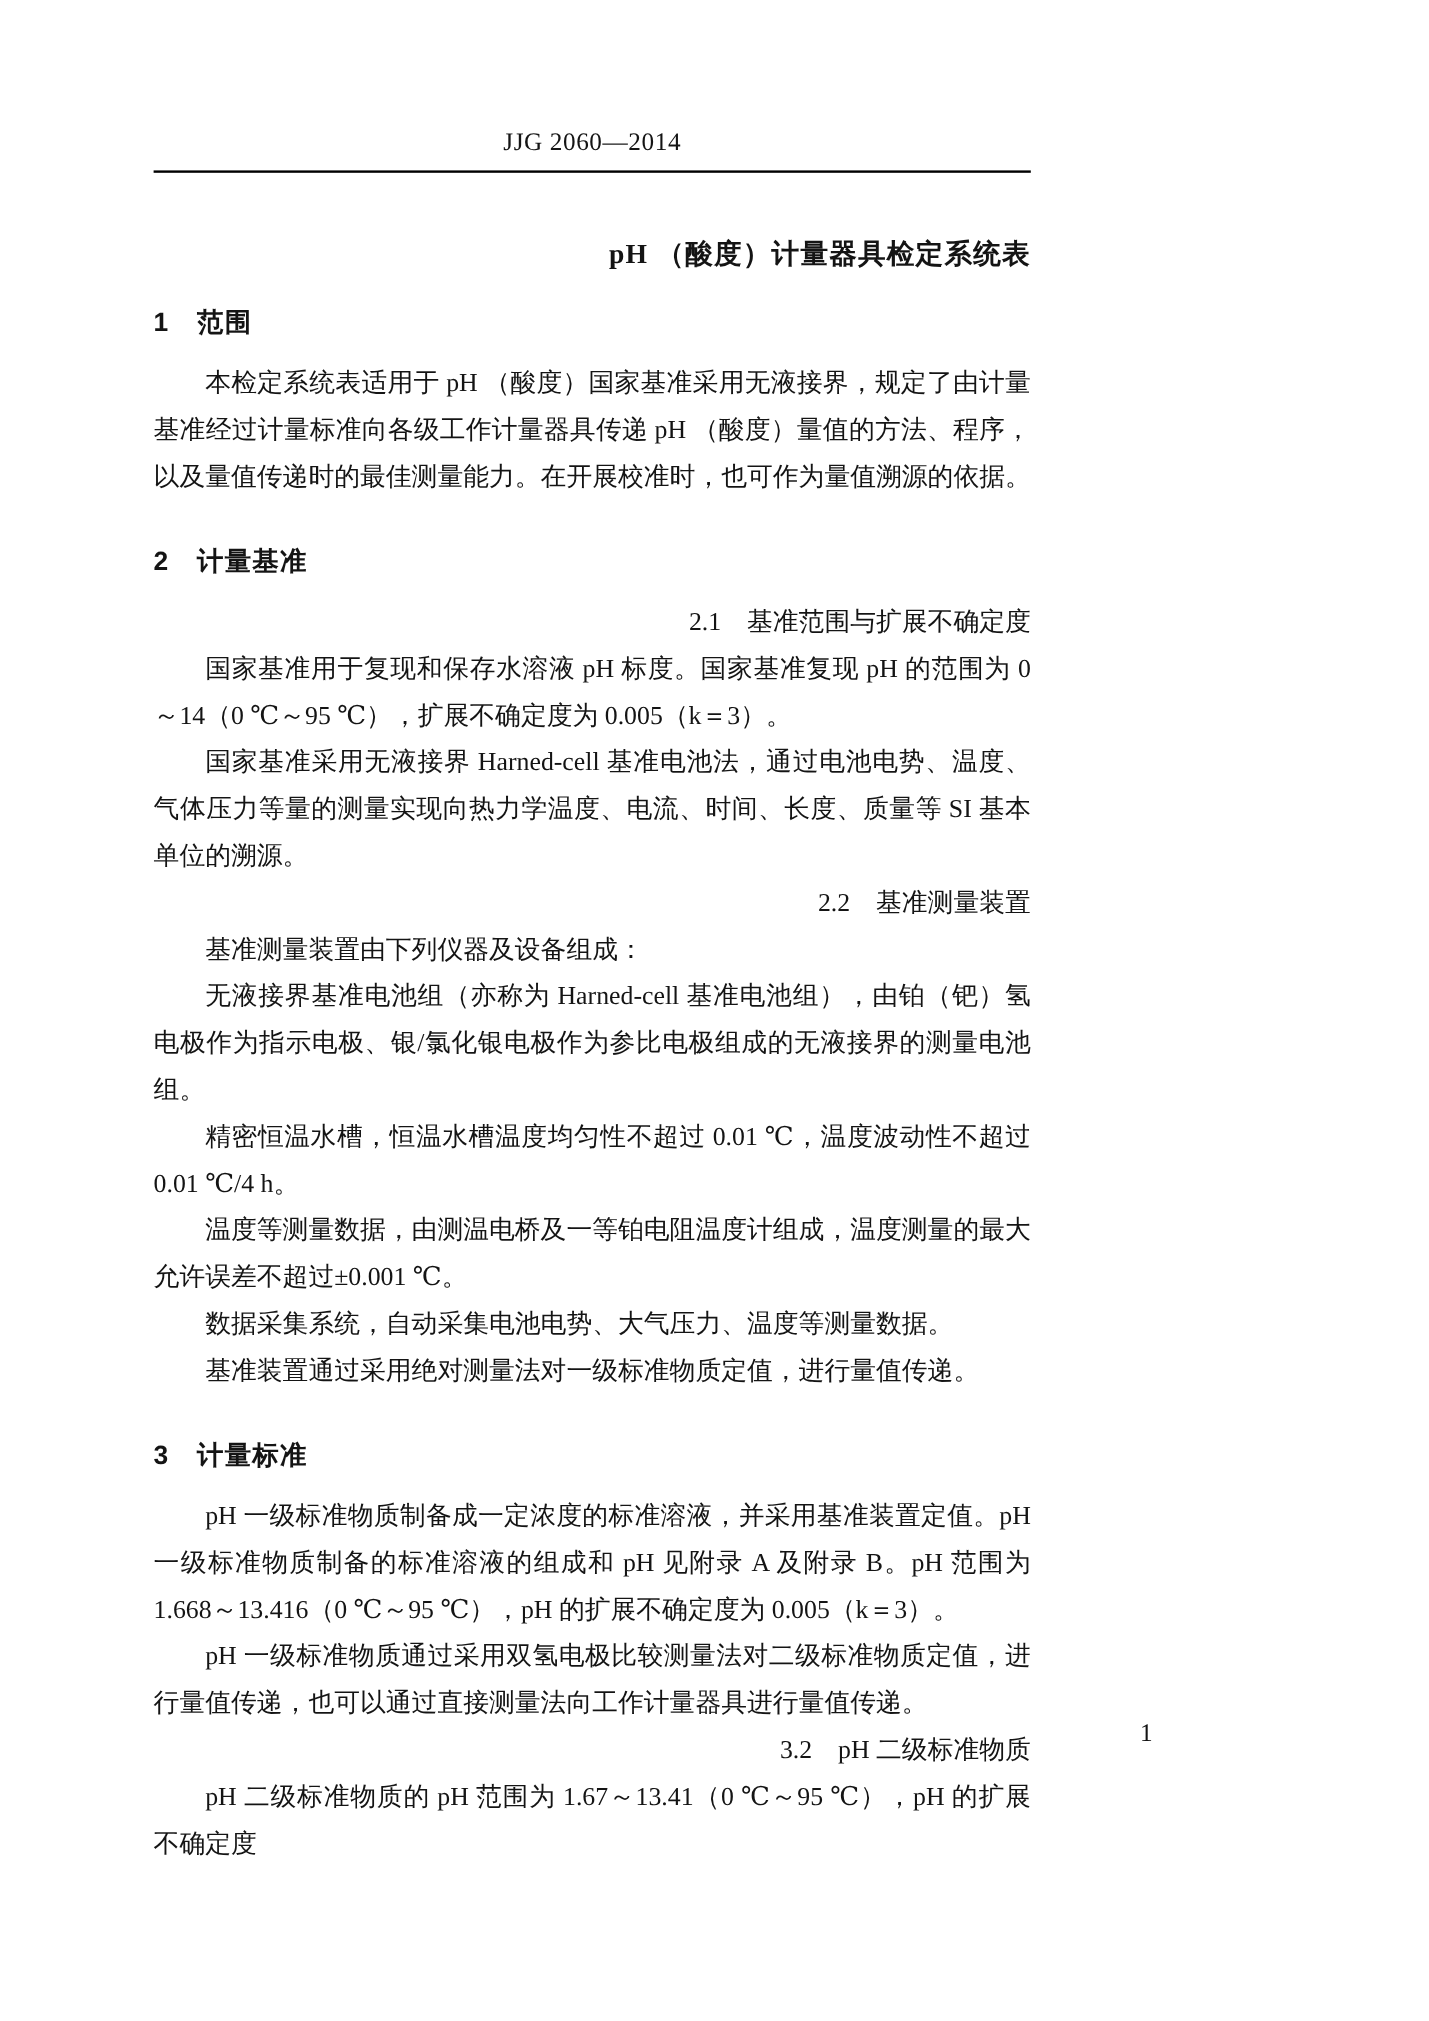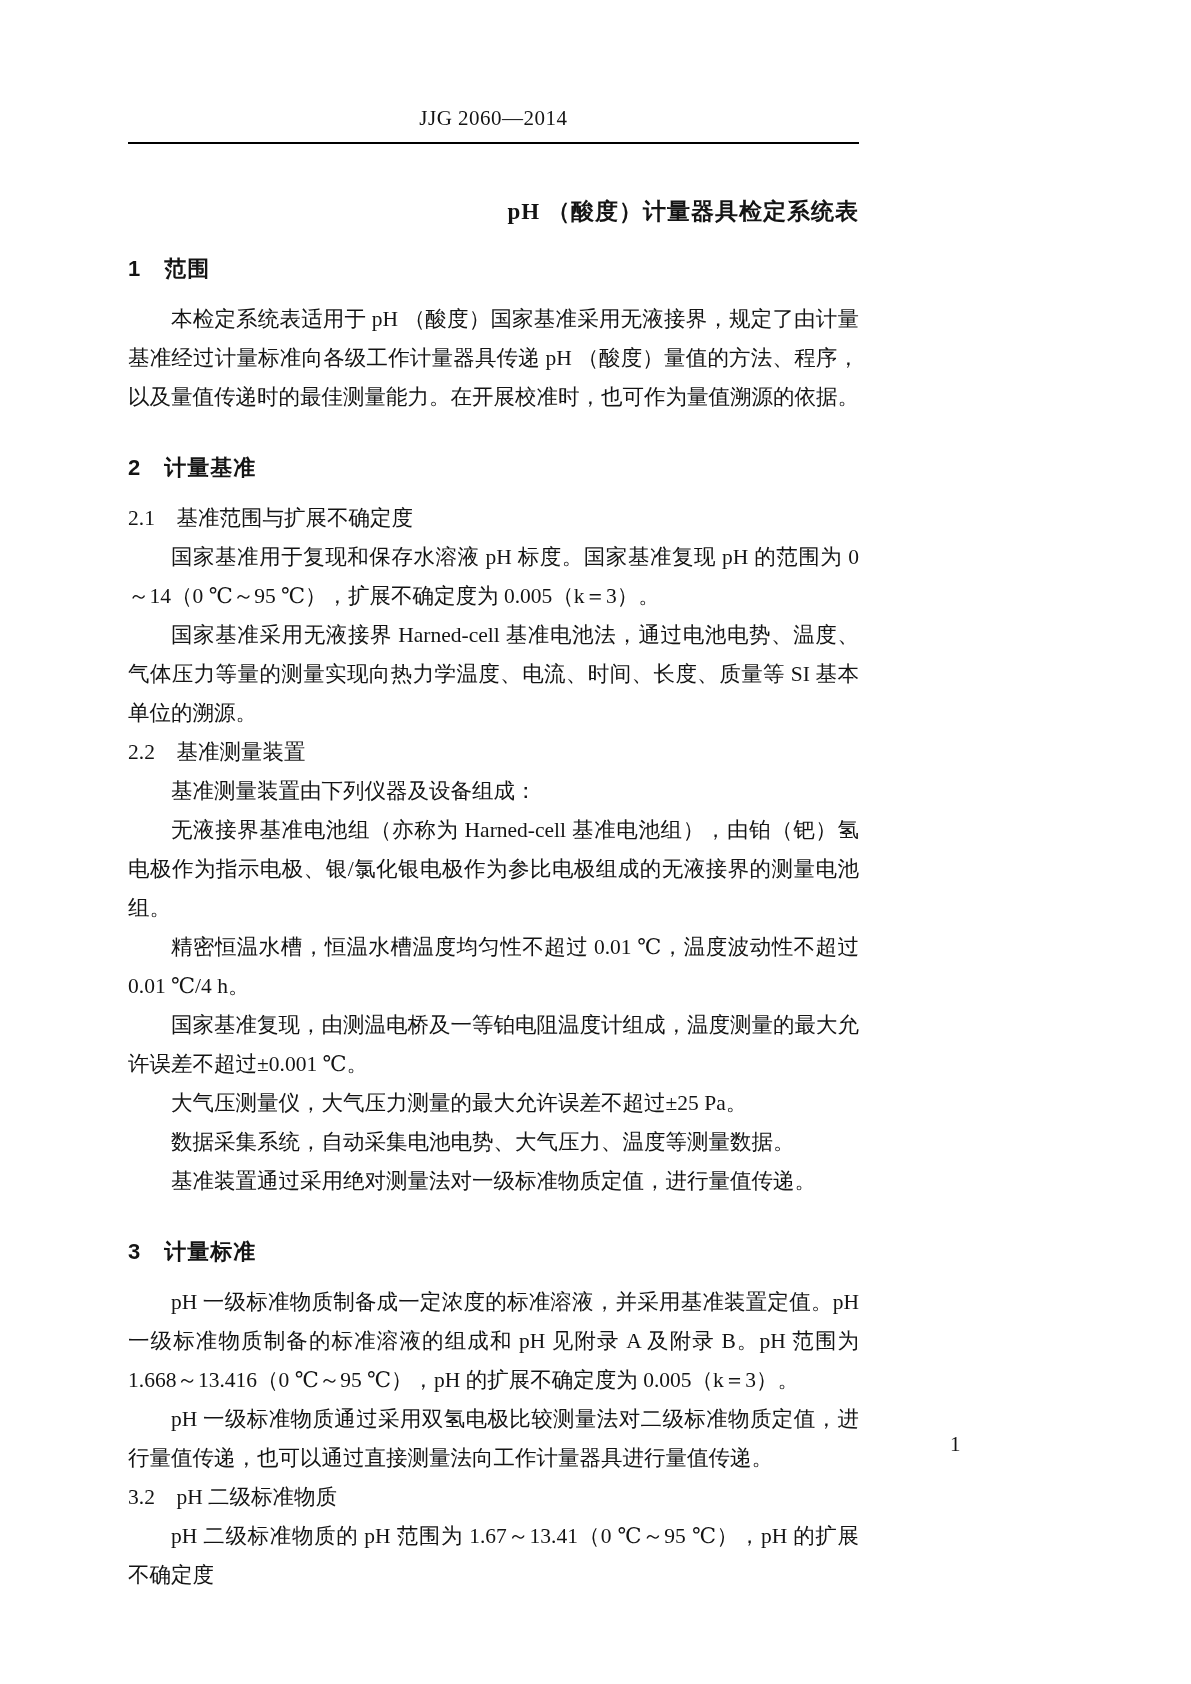--- a/index.html
+++ b/index.html
@@ -39,21 +39,21 @@
     font-weight: bold;
     font-size: 22px;
     margin-top: 36px;
     margin-bottom: 16px;
     letter-spacing: 1px;
   }
   .sec-heading.first { margin-top: 27px; }
   .sub-heading {
     font-size: 21.5px;
     line-height: 39px;
-    text-align: left;
+    text-align: right;
   }
   p.body {
     font-size: 21.5px;
     line-height: 39px;
     text-indent: 2em;
     text-align: justify;
   }
   .page-number {
     position: absolute;
     left: 950px;
@@ -75,22 +75,21 @@
   <p class="body">本检定系统表适用于 pH （酸度）国家基准采用无液接界，规定了由计量基准经过计量标准向各级工作计量器具传递 pH （酸度）量值的方法、程序，以及量值传递时的最佳测量能力。在开展校准时，也可作为量值溯源的依据。</p>
 
   <div class="sec-heading">2　计量基准</div>
   <div class="sub-heading">2.1　基准范围与扩展不确定度</div>
   <p class="body">国家基准用于复现和保存水溶液 pH 标度。国家基准复现 pH 的范围为 0～14（0 ℃～95 ℃），扩展不确定度为 0.005（k＝3）。</p>
   <p class="body">国家基准采用无液接界 Harned-cell 基准电池法，通过电池电势、温度、气体压力等量的测量实现向热力学温度、电流、时间、长度、质量等 SI 基本单位的溯源。</p>
   <div class="sub-heading">2.2　基准测量装置</div>
   <p class="body">基准测量装置由下列仪器及设备组成：</p>
   <p class="body">无液接界基准电池组（亦称为 Harned-cell 基准电池组），由铂（钯）氢电极作为指示电极、银/氯化银电极作为参比电极组成的无液接界的测量电池组。</p>
   <p class="body">精密恒温水槽，恒温水槽温度均匀性不超过 0.01 ℃，温度波动性不超过 0.01 ℃/4 h。</p>
-  <p class="body">国家基准复现，由测温电桥及一等铂电阻温度计组成，温度测量的最大允许误差不超过±0.001 ℃。</p>
-  <p class="body">大气压测量仪，大气压力测量的最大允许误差不超过±25 Pa。</p>
+  <p class="body">温度等测量数据，由测温电桥及一等铂电阻温度计组成，温度测量的最大允许误差不超过±0.001 ℃。</p>
   <p class="body">数据采集系统，自动采集电池电势、大气压力、温度等测量数据。</p>
   <p class="body">基准装置通过采用绝对测量法对一级标准物质定值，进行量值传递。</p>
 
   <div class="sec-heading">3　计量标准</div>
   <p class="body">pH 一级标准物质制备成一定浓度的标准溶液，并采用基准装置定值。pH 一级标准物质制备的标准溶液的组成和 pH 见附录 A 及附录 B。pH 范围为 1.668～13.416（0 ℃～95 ℃），pH 的扩展不确定度为 0.005（k＝3）。</p>
   <p class="body">pH 一级标准物质通过采用双氢电极比较测量法对二级标准物质定值，进行量值传递，也可以通过直接测量法向工作计量器具进行量值传递。</p>
   <div class="sub-heading">3.2　pH 二级标准物质</div>
   <p class="body">pH 二级标准物质的 pH 范围为 1.67～13.41（0 ℃～95 ℃），pH 的扩展不确定度</p>
 
   <div class="page-number">1</div>

